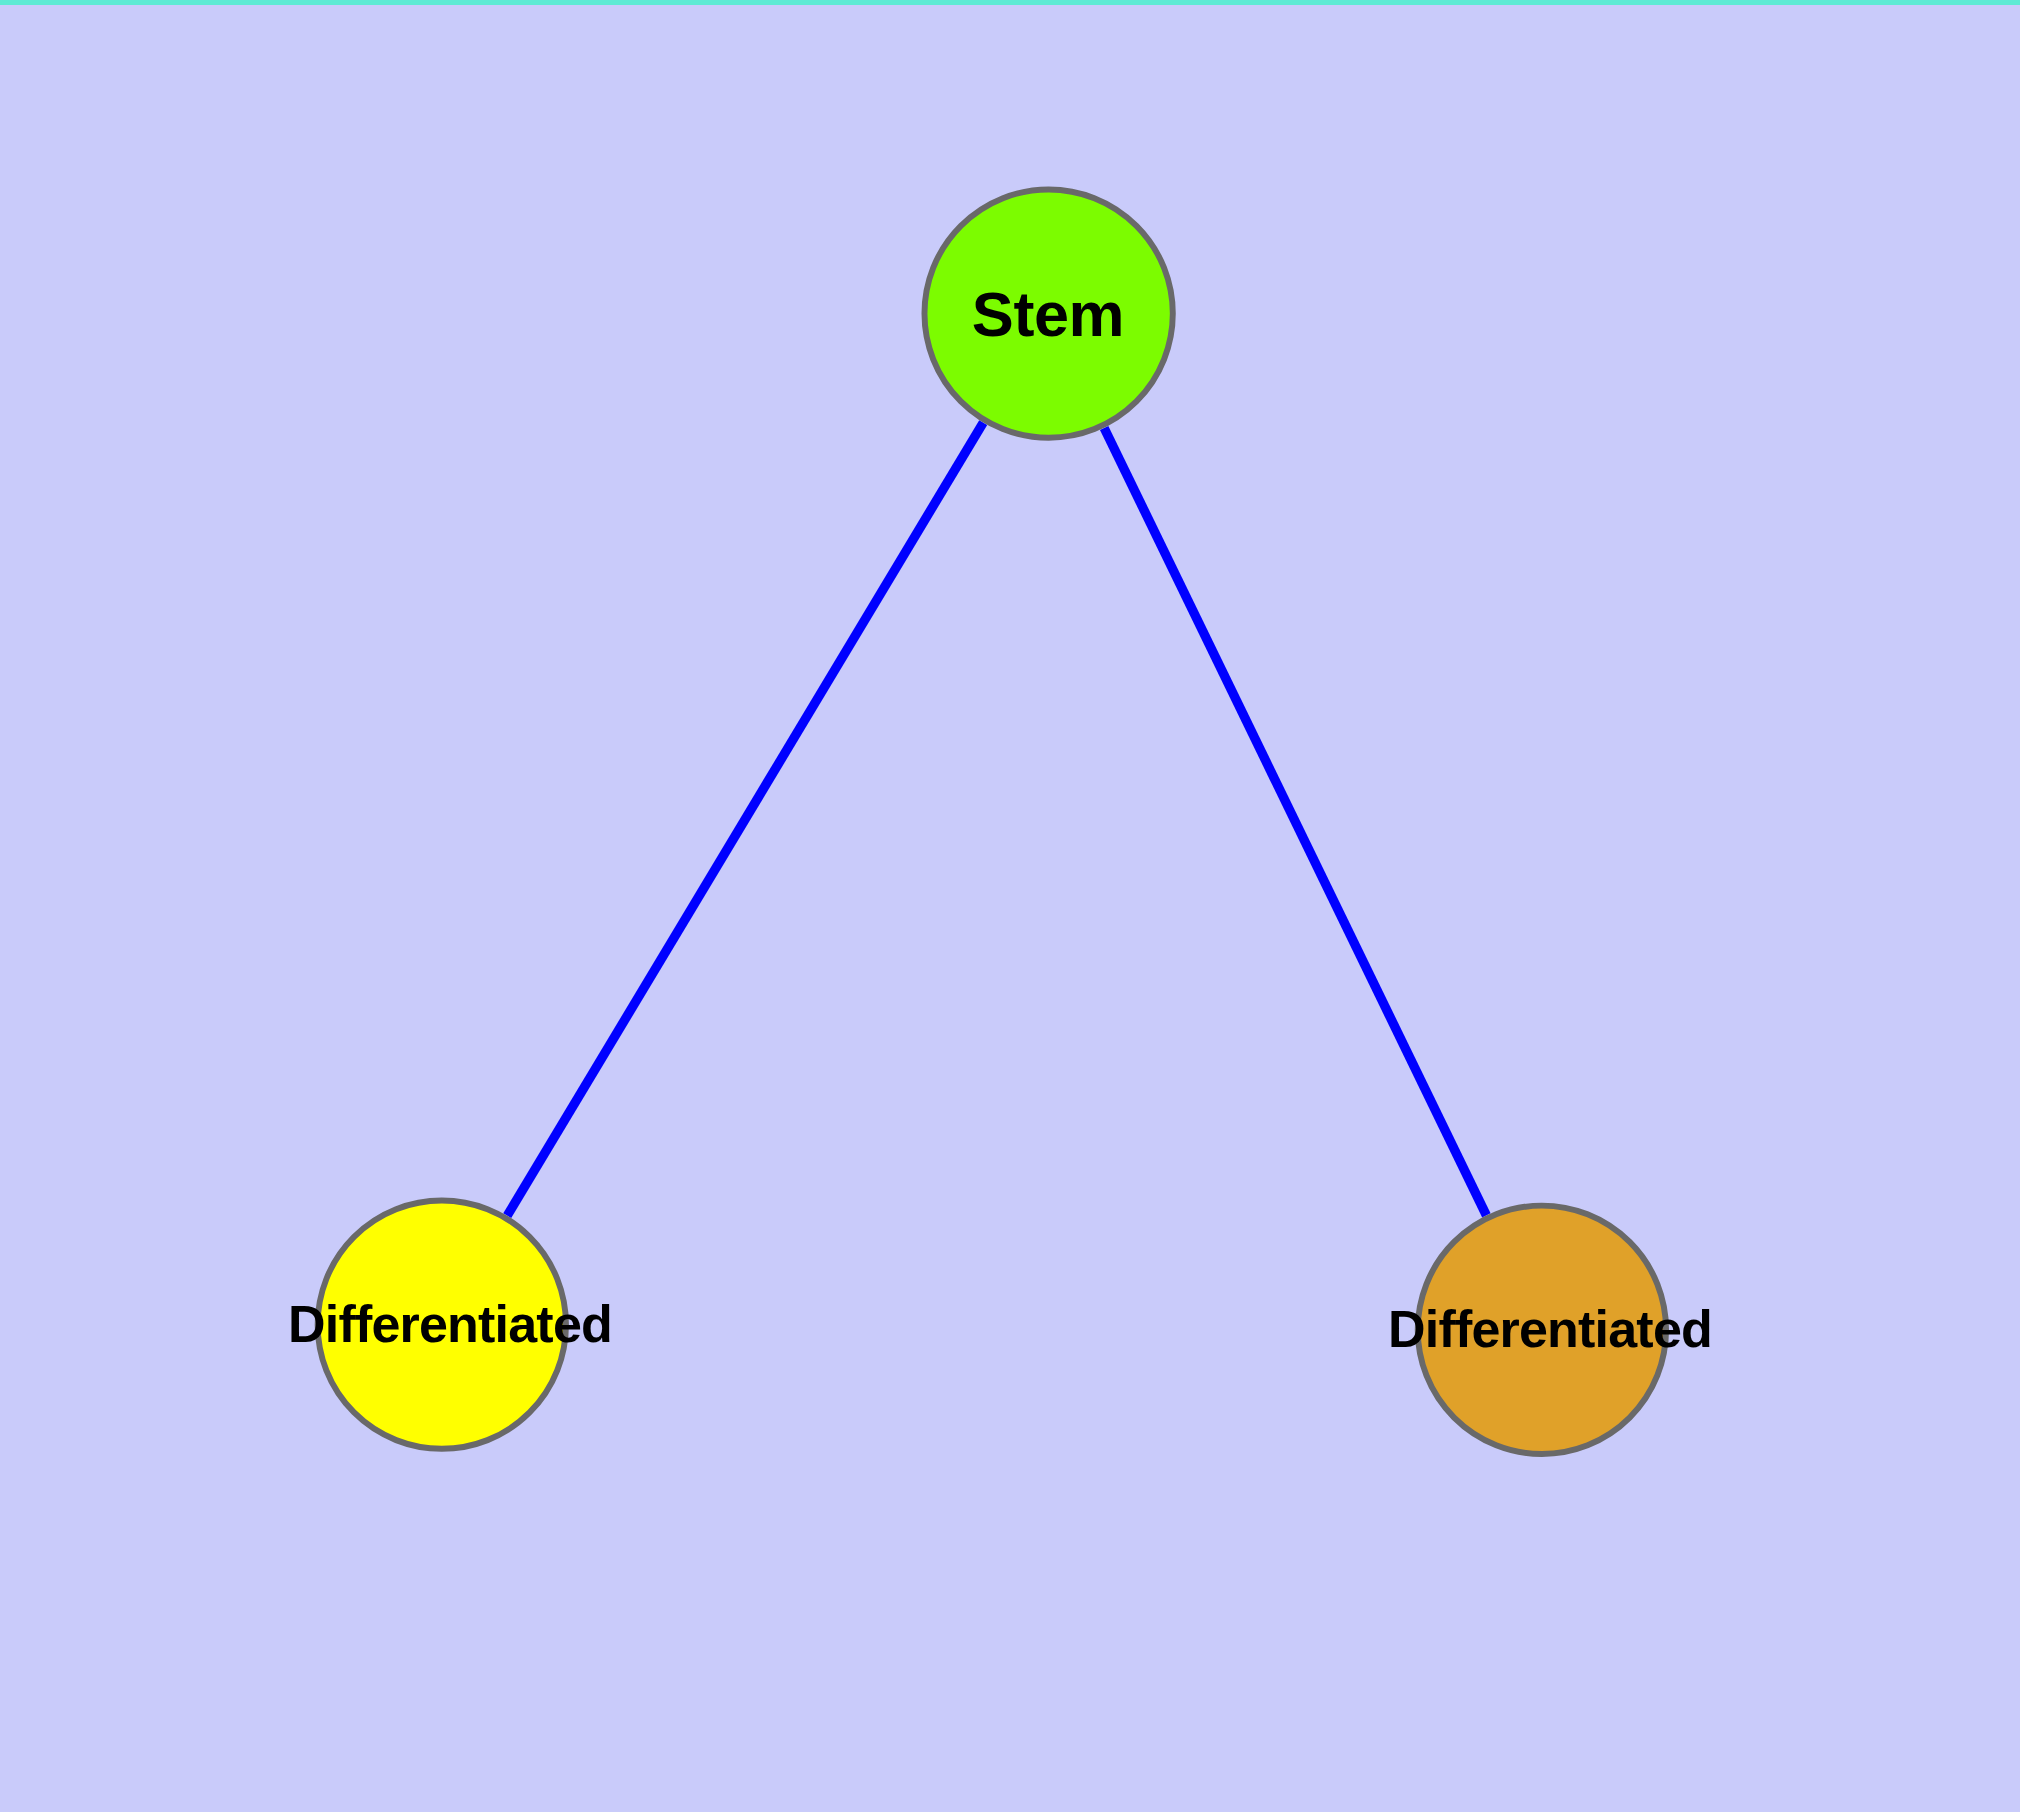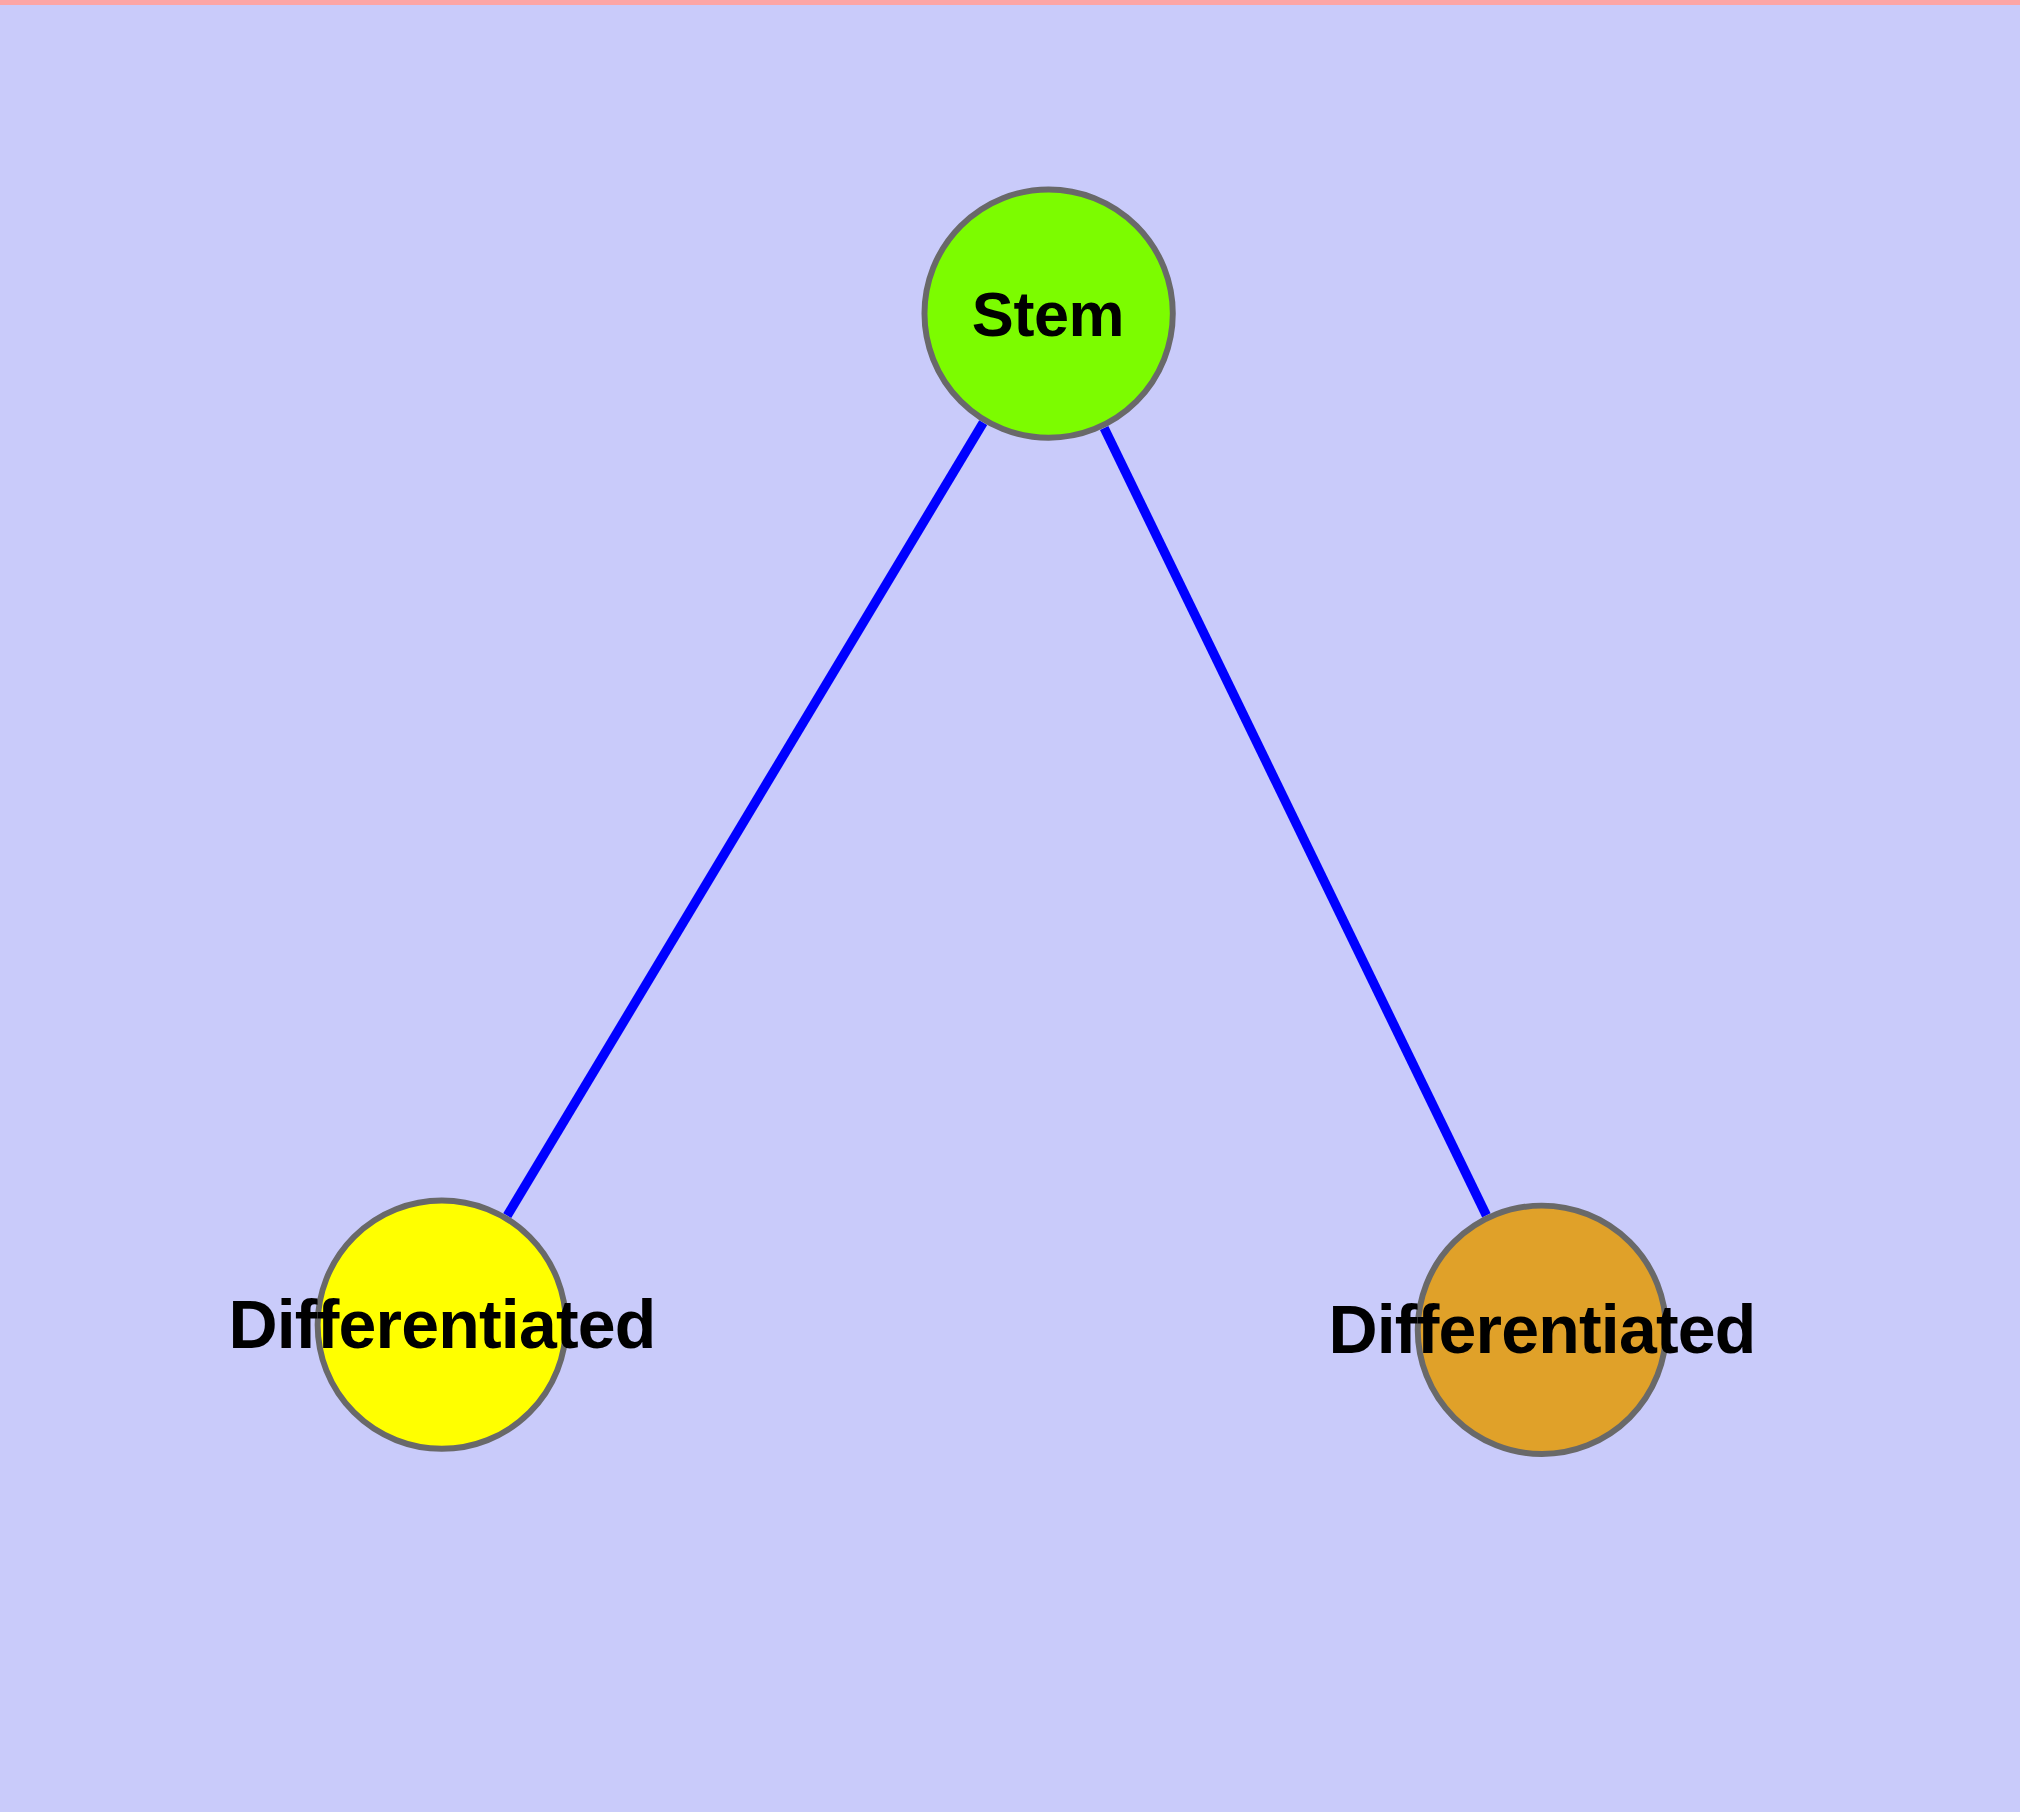--- a/index.html
+++ b/index.html
@@ -40,28 +40,29 @@
     white-space: pre;
     line-height: 1.02;
     pointer-events: none;
     transform: translate(-50%, -50%);
   }
   .node-label.one-line {
     font-size: 63px;
     letter-spacing: -0.4px;
   }
   .node-label.two-line {
-    font-size: 68px;
+    font-size: 52px;
     letter-spacing: -0.8px;
+    margin-left: 8px;
   }
 </style>
 </head>
 <body>
 
-<div id="canvas" style="width: 2021px; height: 1812px; background: #fca5a5;">
+<div id="canvas" style="width: 2021px; height: 1812px; background: #5eead4;">
 
   <div id="plot-area" style="background: rgb(201, 203, 250); width: 2021px; height: 1807px;"></div>
 
   <svg id="graph-svg" viewBox="0 0 2384 2138">
     <g id="edges-group">
         <line x1="1159.8097832183912" y1="498.6144254475688" x2="598.1902167816088" y2="1434.385574552431" stroke="#0000ff" stroke-width="11" stroke-linecap="butt"></line>
         <line x1="1302.5017690834193" y1="504.94264799144275" x2="1753.4982309165807" y2="1434.0573520085572" stroke="#0000ff" stroke-width="11" stroke-linecap="butt"></line>
       </g>
     <g id="nodes-group">
         <circle cx="1237" cy="370" r="146.5" fill="#7cfc00" stroke="#696969" stroke-width="7"></circle>

